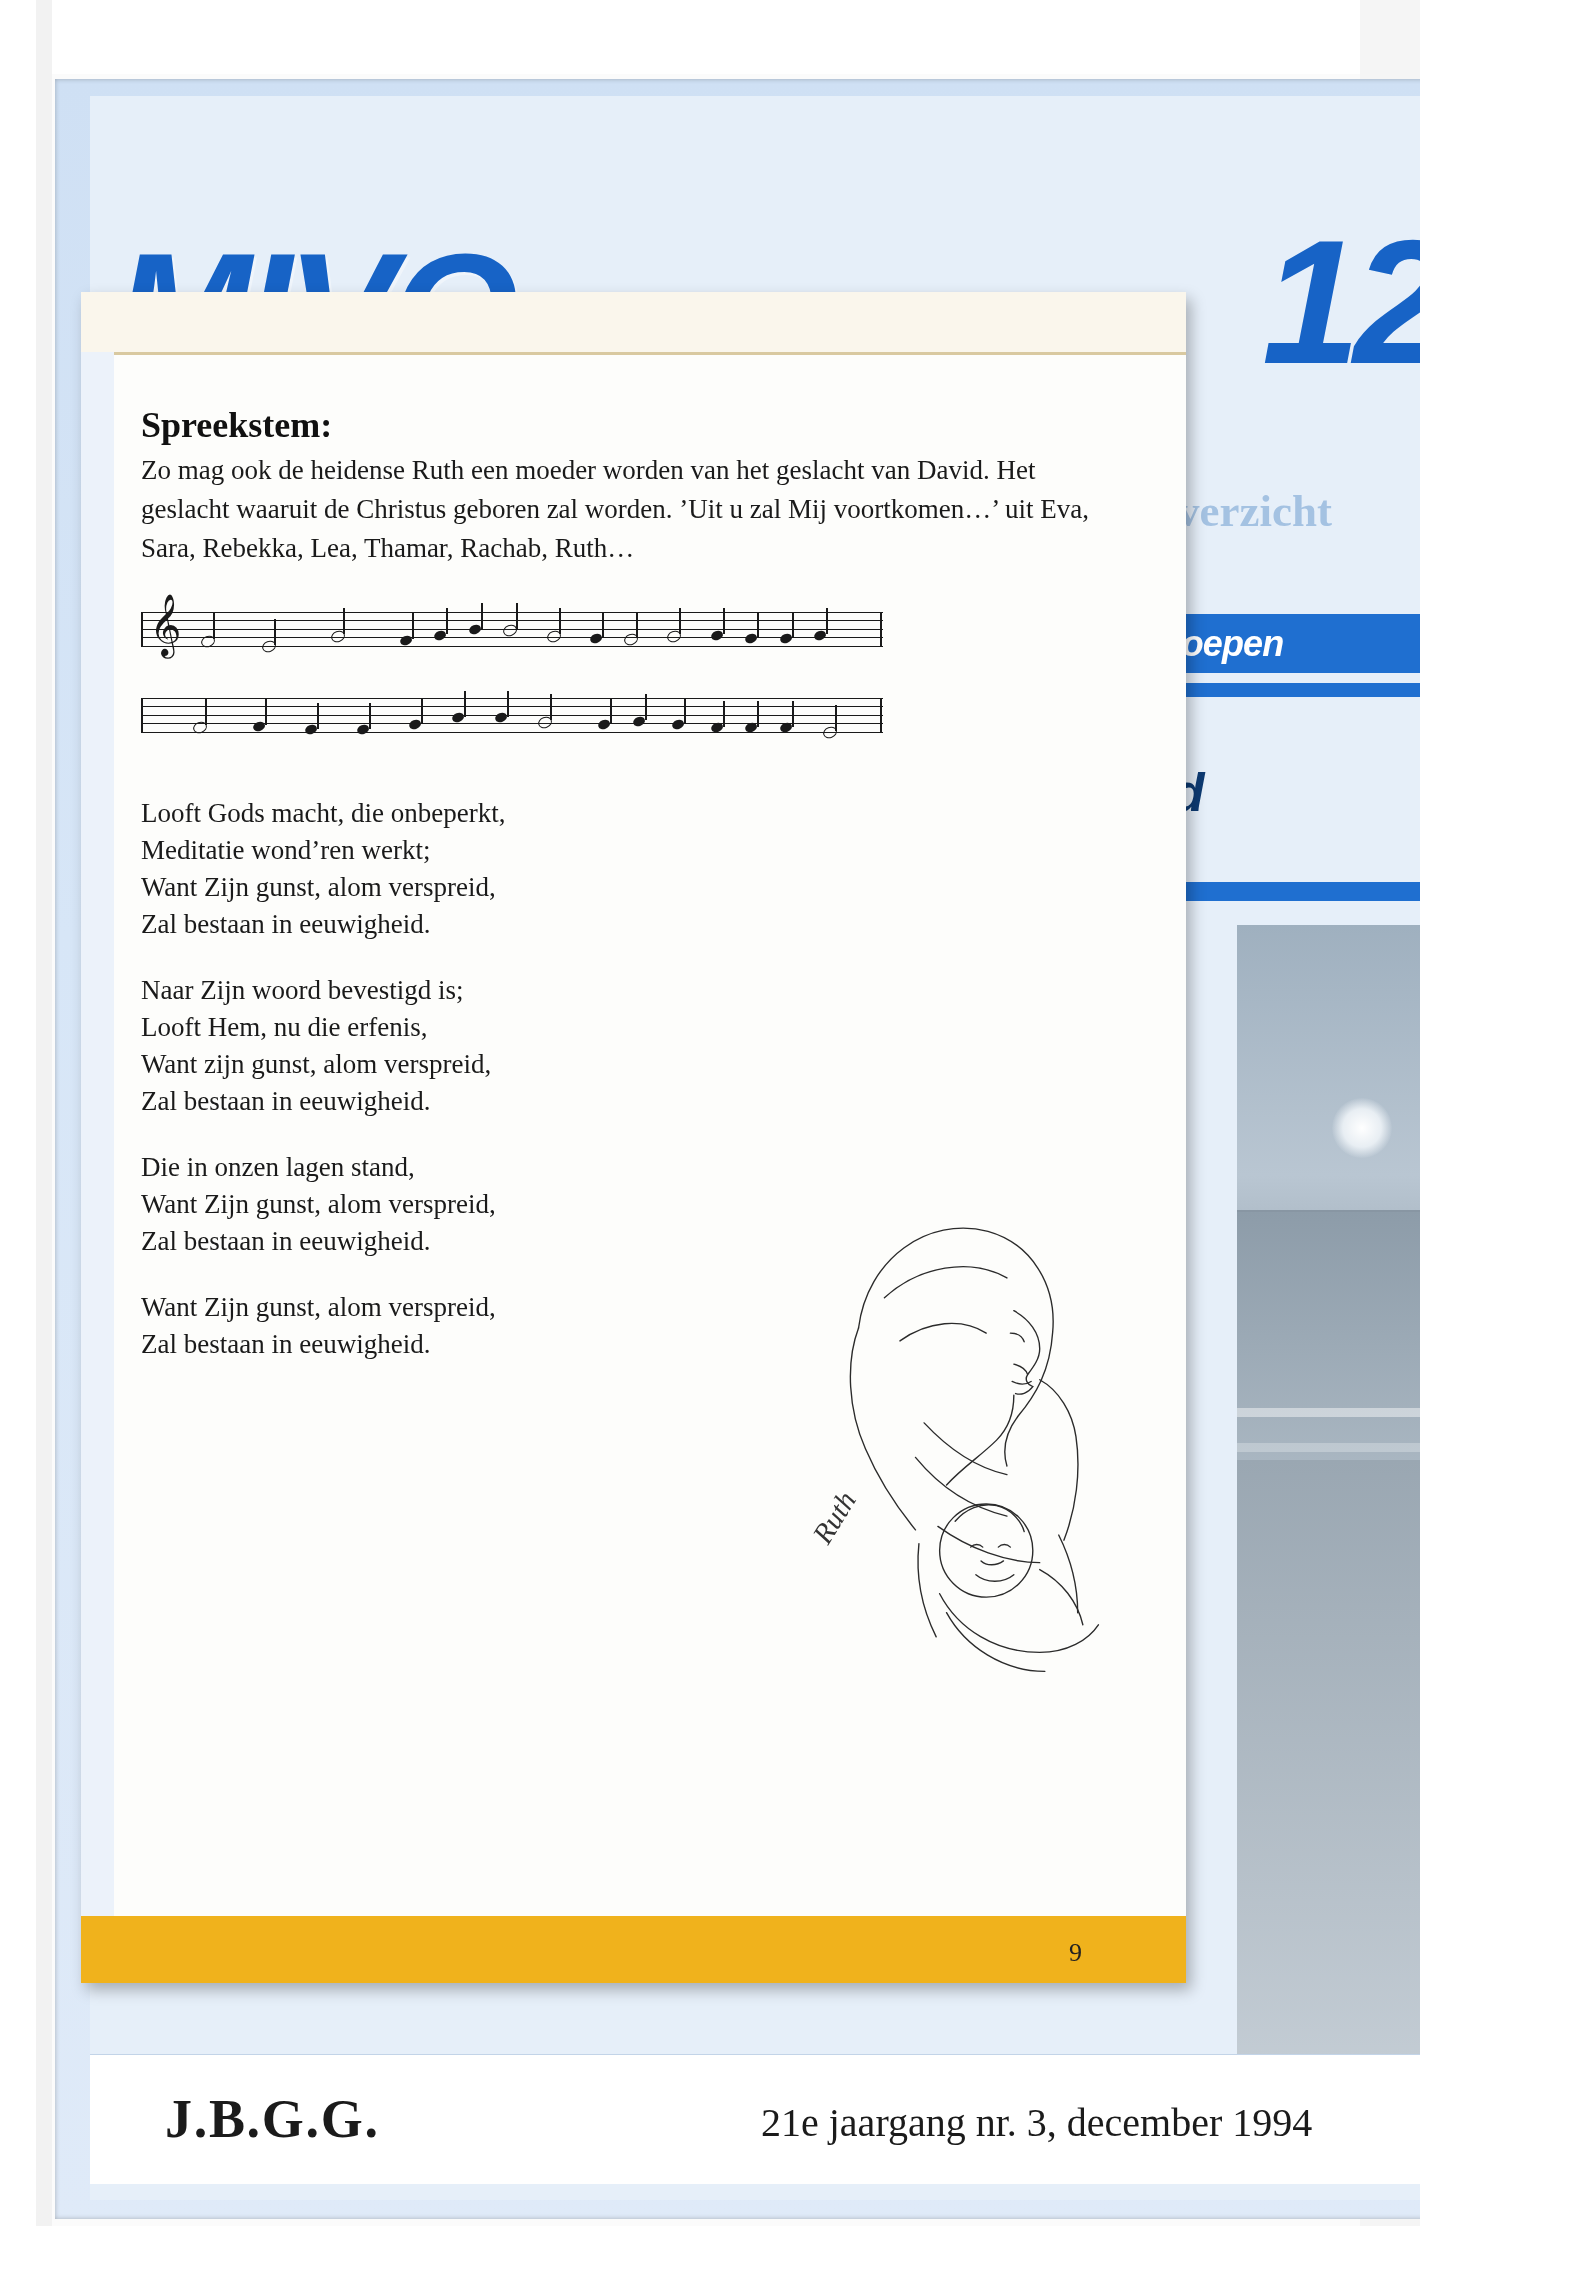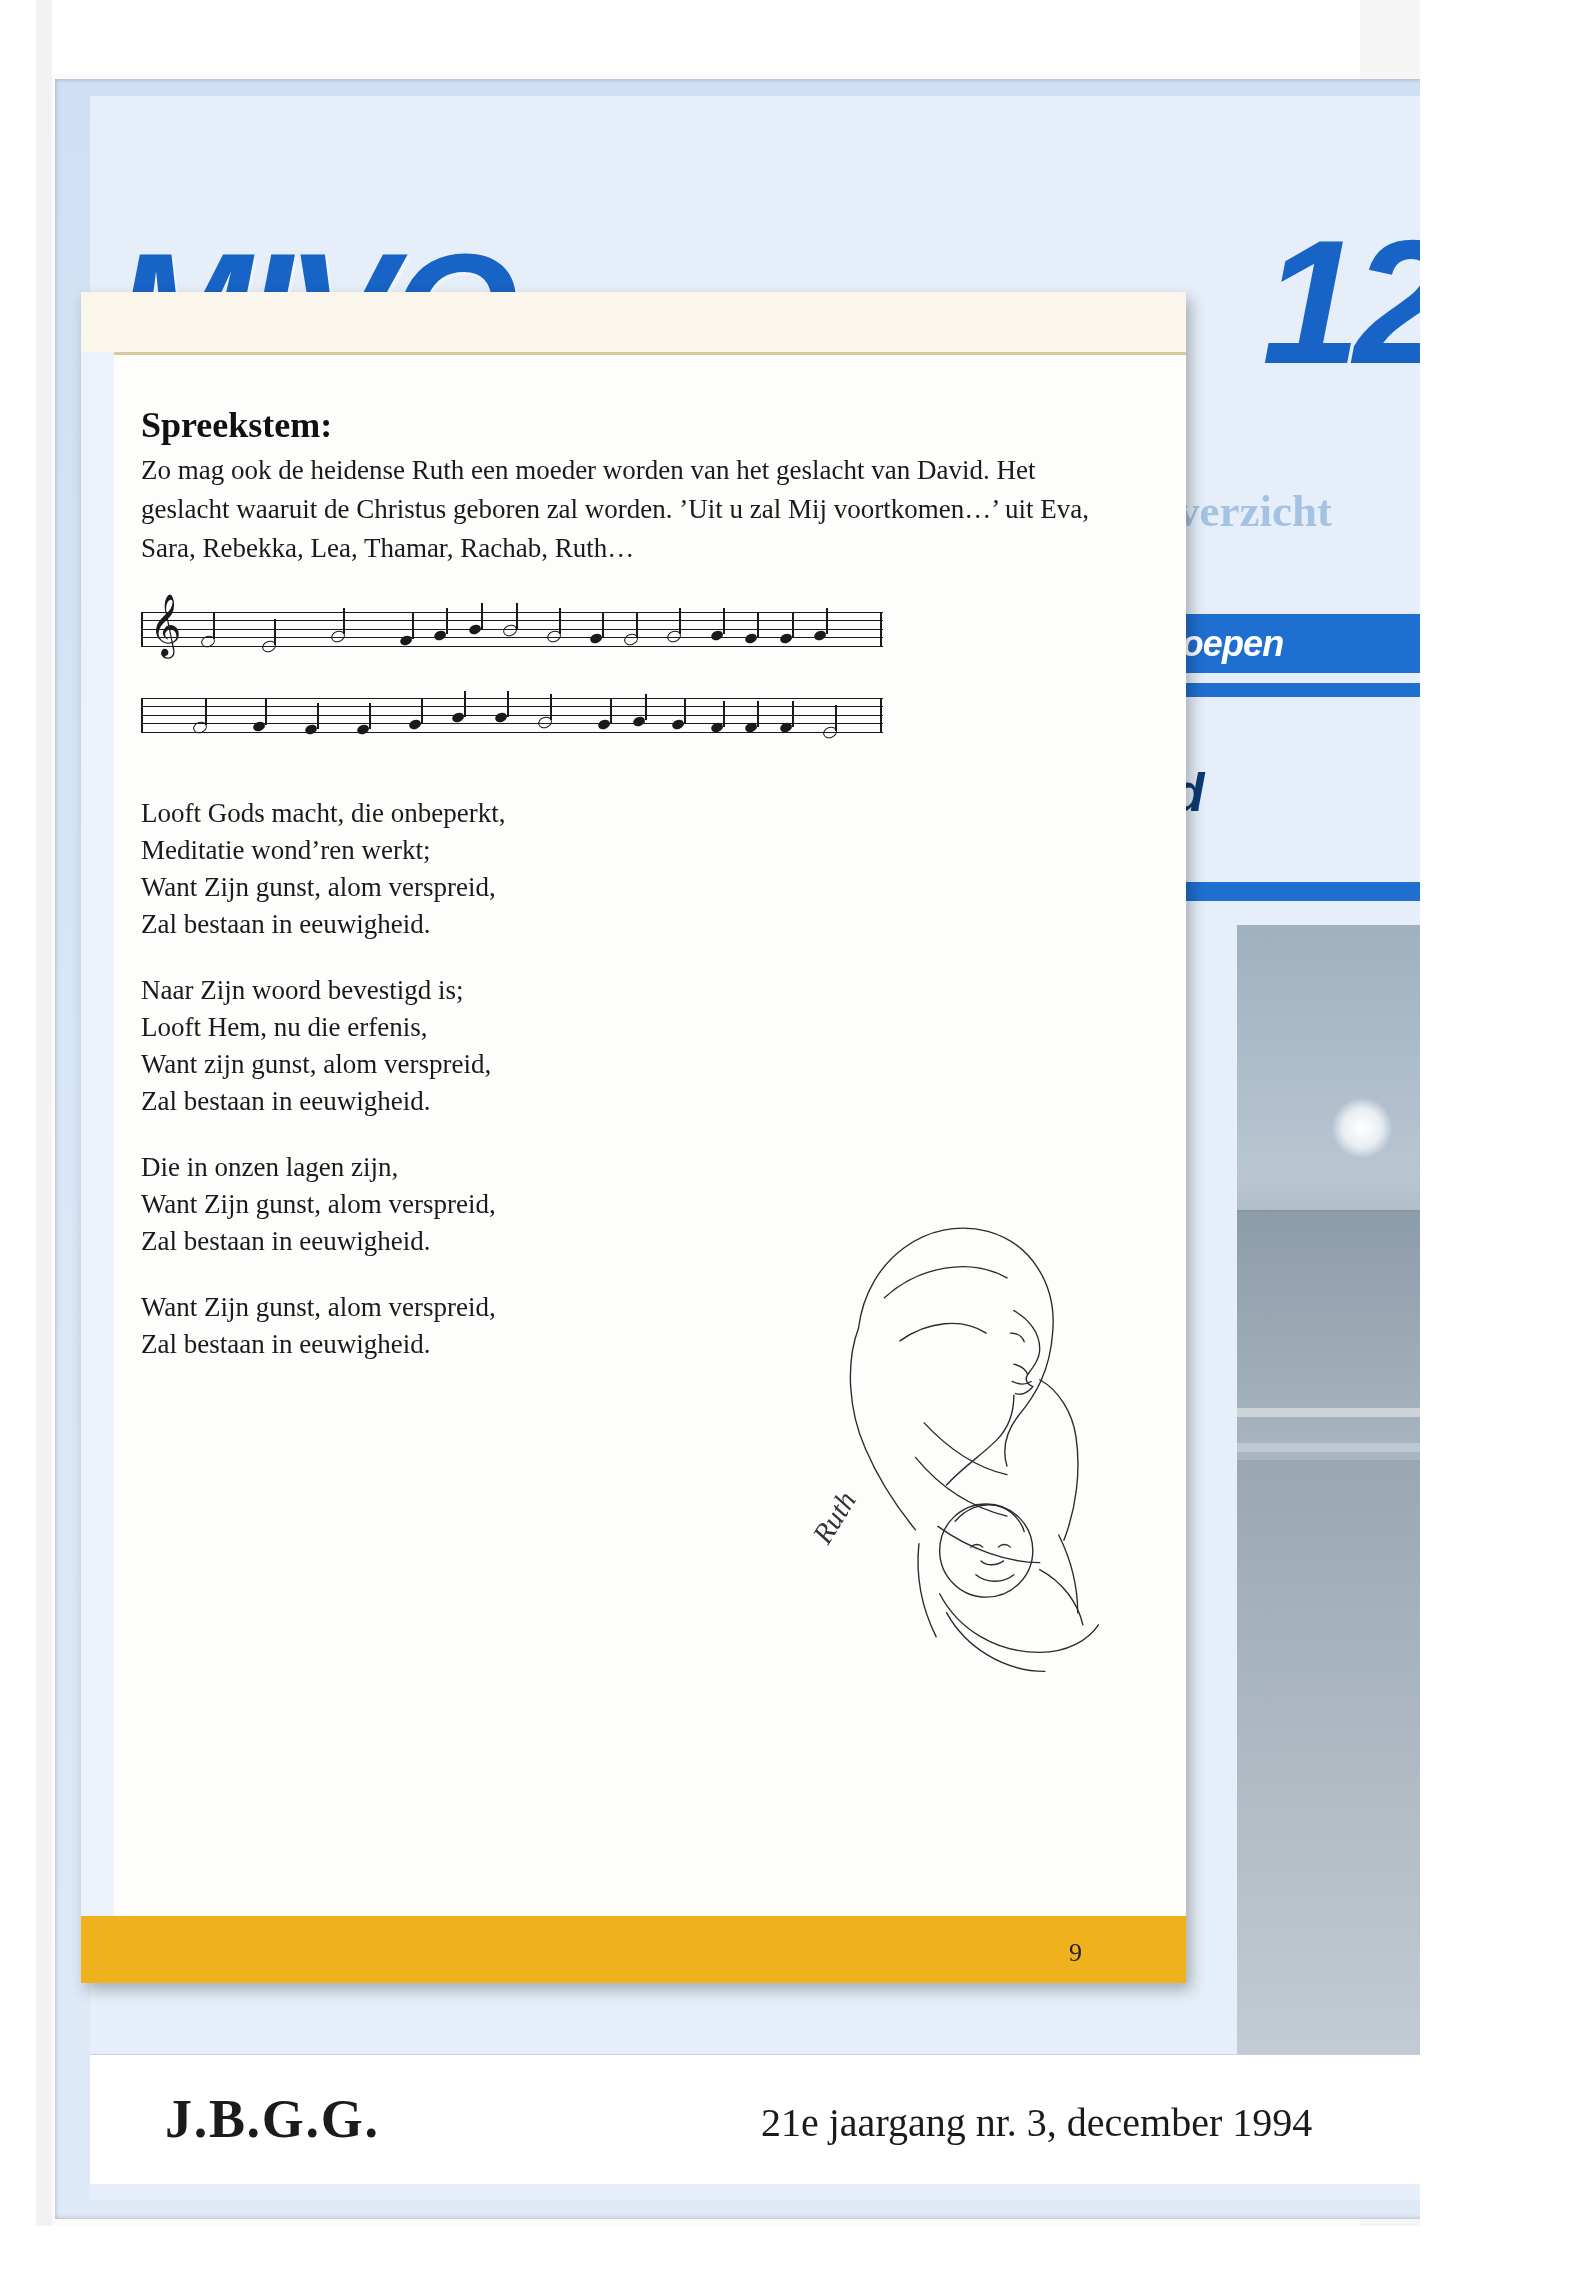--- a/index.html
+++ b/index.html
@@ -325,21 +325,21 @@
           <div>Want Zijn gunst, alom verspreid,</div>
           <div>Zal bestaan in eeuwigheid.</div>
         </div>
         <div class="verse">
           <div>Naar Zijn woord bevestigd is;</div>
           <div>Looft Hem, nu die erfenis,</div>
           <div>Want zijn gunst, alom verspreid,</div>
           <div>Zal bestaan in eeuwigheid.</div>
         </div>
         <div class="verse">
-          <div>Die in onzen lagen zijn,</div>
+          <div>Die in onzen lagen stand,</div>
           <div>Want Zijn gunst, alom verspreid,</div>
           <div>Zal bestaan in eeuwigheid.</div>
         </div>
         <div class="verse">
           <div>Want Zijn gunst, alom verspreid,</div>
           <div>Zal bestaan in eeuwigheid.</div>
         </div>
       </div>
     </div>
 

